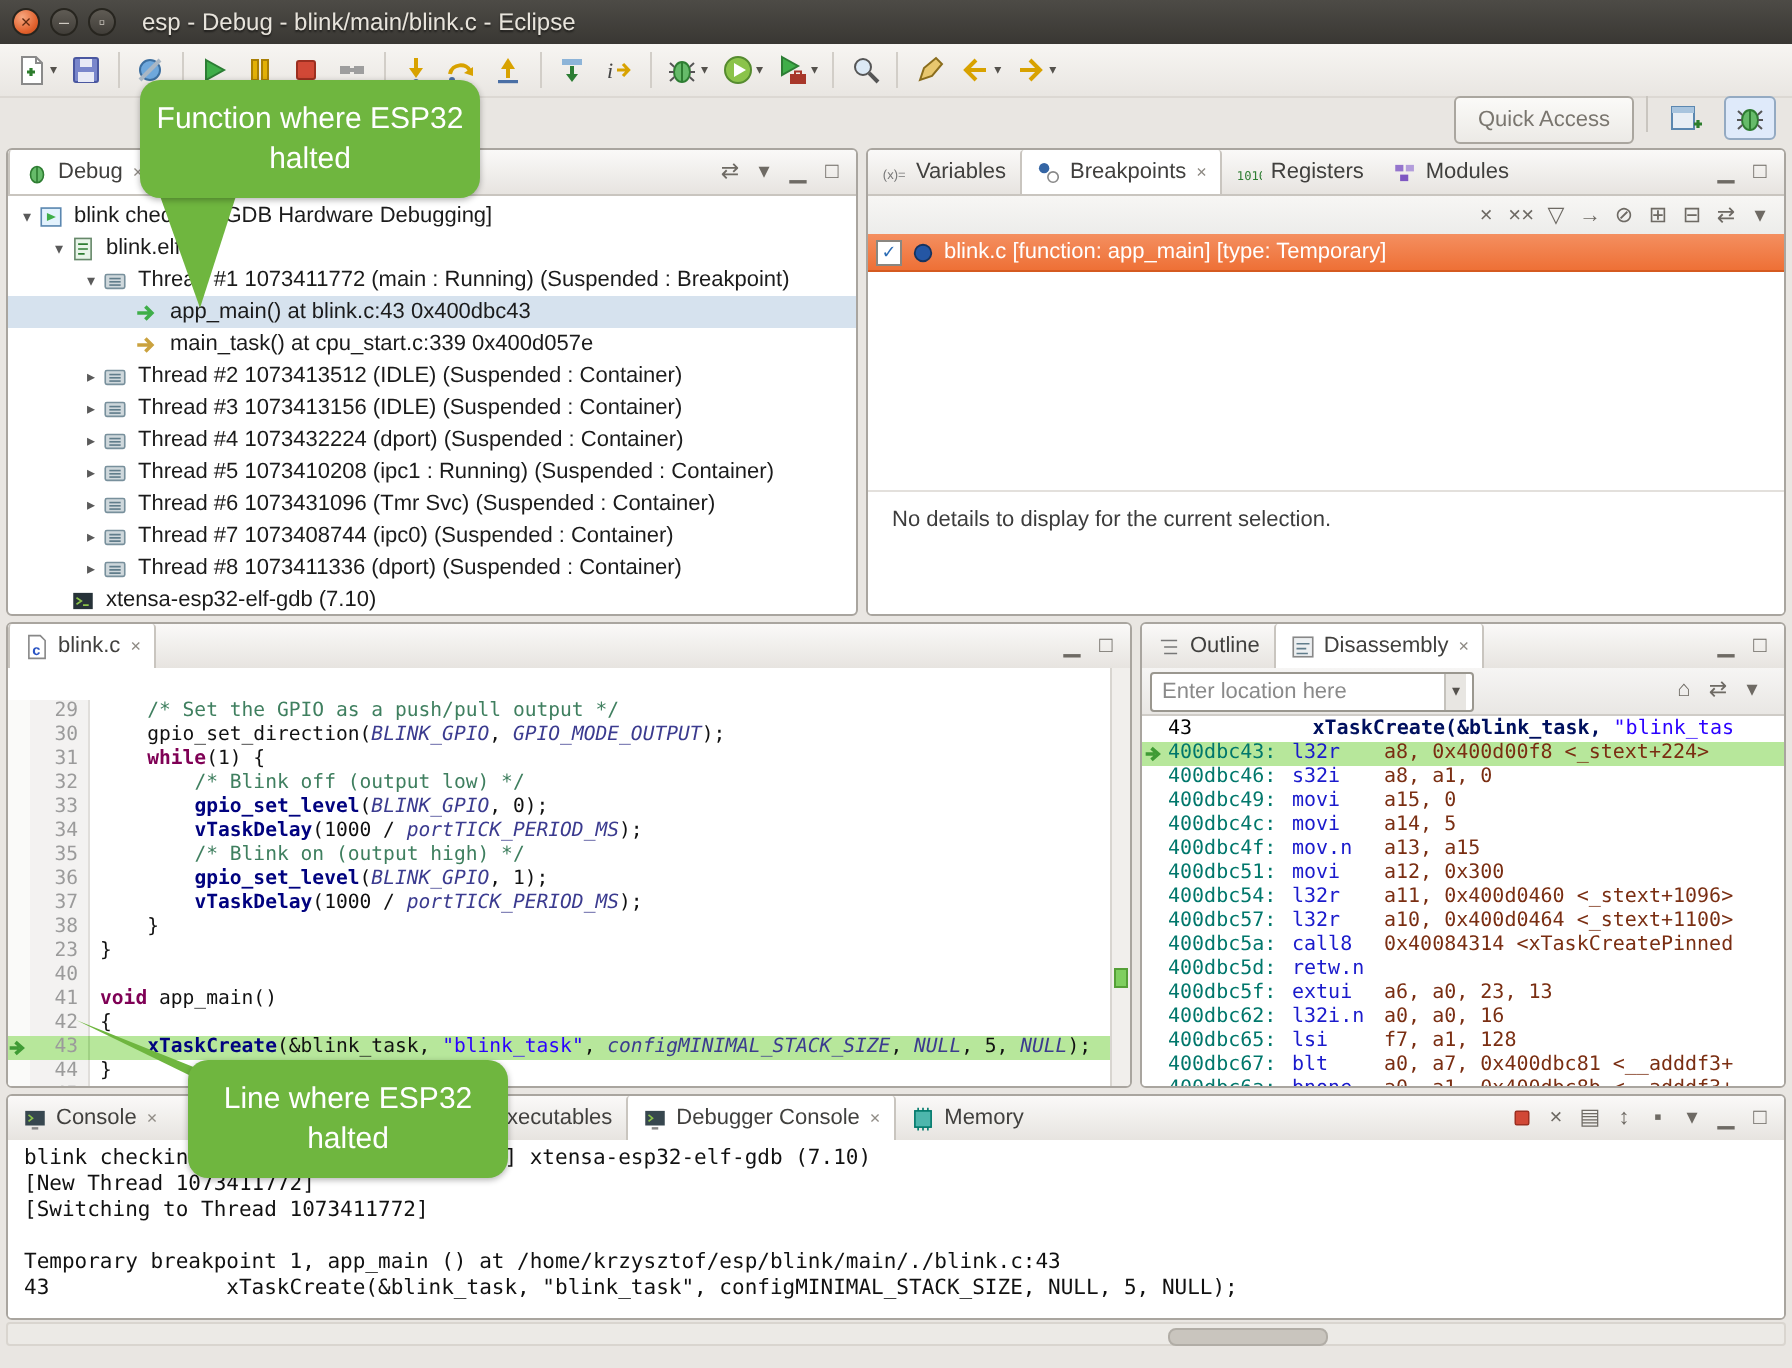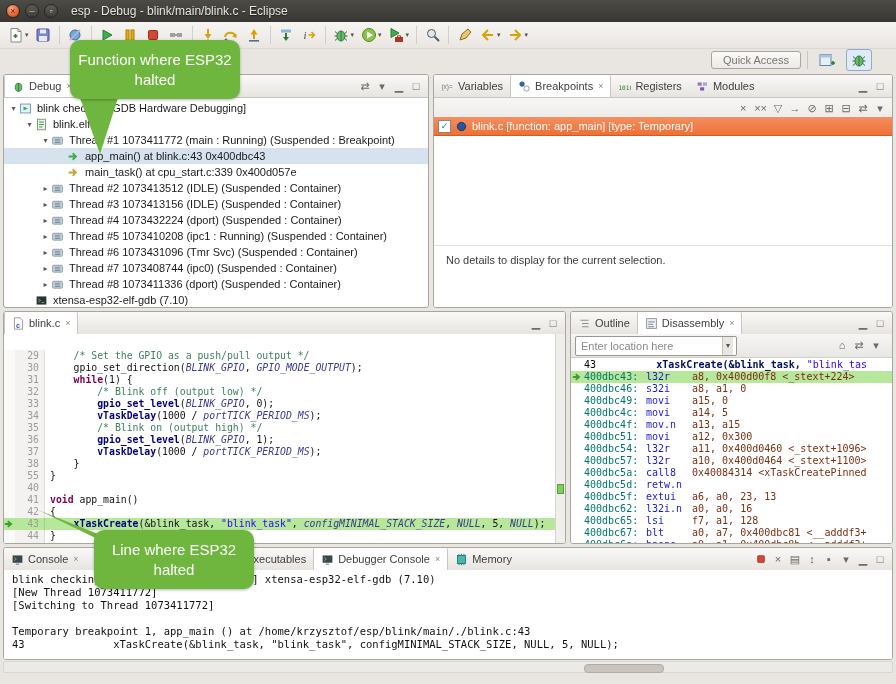--- a/index.html
+++ b/index.html
@@ -14,22 +14,22 @@
   .wbtn.min,.wbtn.max{background:linear-gradient(#5f5b54,#413e39);color:#cfcac2;}
   .wtitle{margin-left:8px;text-shadow:0 1px 1px rgba(0,0,0,.55);white-space:nowrap;}
   
   .row1{position:absolute;top:22px;left:0;right:0;height:26px;background:linear-gradient(#f7f5f2,#e9e6e2);
         display:flex;align-items:center;padding:0 4px;border-bottom:1px solid #dcd8d3;}
   .tbtn{display:inline-flex;align-items:center;height:22px;padding:1px 2px;border:1px solid transparent;border-radius:3px;}
   .tbico{width:17px;height:17px;display:inline-flex;align-items:center;justify-content:center;}
   .tbico svg{width:16px;height:16px;}
   .dd{font-size:7px;color:#55524d;margin-left:1px;}
   .tsep{width:1px;height:18px;background:#d2cec8;margin:0 4px;}
-  .row2{position:absolute;top:48px;left:0;right:0;height:24px;display:flex;align-items:center;
-        justify-content:flex-end;padding:0 24px;gap:6px;}
+  .row2{position:absolute;top:48px;left:0;right:0;height:24px;display:flex;
+        justify-content:flex-end;padding:0 8px;gap:6px;}
   .qa{border:1px solid #aaa69f;border-radius:3px;background:linear-gradient(#fbfaf8,#eceae6);
       color:#7a766f;font-size:11px;padding:2px 11px;font-family:inherit;}
   .pvsep{width:1px;height:18px;background:#c9c5bf;}
   .pico{width:24px;height:20px;display:inline-flex;align-items:center;justify-content:center;
         border:1px solid transparent;border-radius:3px;}
   .pico.active{border-color:#94aac2;background:#dfeafa;}
   .pico svg{width:16px;height:16px;}
   
   .panel{position:absolute;border:1px solid #a9a59f;border-radius:3px;background:#fff;
          box-sizing:border-box;overflow:hidden;}
@@ -581,21 +581,21 @@
         <div class="eline"><span class="lann"></span><span class="lnum">29</span><span class="lcode"><span class="pl">    </span><span class="cm">/* Set the GPIO as a push/pull output */</span></span></div>
         <div class="eline"><span class="lann"></span><span class="lnum">30</span><span class="lcode"><span class="pl">    gpio_set_direction(</span><span class="mc">BLINK_GPIO</span><span class="pl">, </span><span class="mc">GPIO_MODE_OUTPUT</span><span class="pl">);</span></span></div>
         <div class="eline"><span class="lann"></span><span class="lnum">31</span><span class="lcode"><span class="pl">    </span><span class="kw">while</span><span class="pl">(1) {</span></span></div>
         <div class="eline"><span class="lann"></span><span class="lnum">32</span><span class="lcode"><span class="pl">        </span><span class="cm">/* Blink off (output low) */</span></span></div>
         <div class="eline"><span class="lann"></span><span class="lnum">33</span><span class="lcode"><span class="pl">        </span><span class="fn">gpio_set_level</span><span class="pl">(</span><span class="mc">BLINK_GPIO</span><span class="pl">, 0);</span></span></div>
         <div class="eline"><span class="lann"></span><span class="lnum">34</span><span class="lcode"><span class="pl">        </span><span class="fn">vTaskDelay</span><span class="pl">(1000 / </span><span class="mc">portTICK_PERIOD_MS</span><span class="pl">);</span></span></div>
         <div class="eline"><span class="lann"></span><span class="lnum">35</span><span class="lcode"><span class="pl">        </span><span class="cm">/* Blink on (output high) */</span></span></div>
         <div class="eline"><span class="lann"></span><span class="lnum">36</span><span class="lcode"><span class="pl">        </span><span class="fn">gpio_set_level</span><span class="pl">(</span><span class="mc">BLINK_GPIO</span><span class="pl">, 1);</span></span></div>
         <div class="eline"><span class="lann"></span><span class="lnum">37</span><span class="lcode"><span class="pl">        </span><span class="fn">vTaskDelay</span><span class="pl">(1000 / </span><span class="mc">portTICK_PERIOD_MS</span><span class="pl">);</span></span></div>
         <div class="eline"><span class="lann"></span><span class="lnum">38</span><span class="lcode"><span class="pl">    }</span></span></div>
-        <div class="eline"><span class="lann"></span><span class="lnum">55</span><span class="lcode"><span class="pl">}</span></span></div>
+        <div class="eline"><span class="lann"></span><span class="lnum">23</span><span class="lcode"><span class="pl">}</span></span></div>
         <div class="eline"><span class="lann"></span><span class="lnum">40</span><span class="lcode"></span></div>
         <div class="eline"><span class="lann"></span><span class="lnum">41</span><span class="lcode"><span class="kw">void</span><span class="pl"> app_main()</span></span></div>
         <div class="eline"><span class="lann"></span><span class="lnum">42</span><span class="lcode"><span class="pl">{</span></span></div>
         <div class="eline cur"><span class="lann"><span class="iptr"><svg viewBox="0 0 12 12">
                 <path d="M1 6h5.5M4.5 2.5L8.5 6l-4 3.5" fill="none" stroke="#3f9b35" stroke-width="2.2"></path>
               </svg></span></span><span class="lnum">43</span><span class="lcode"><span class="pl">    </span><span class="fn">xTaskCreate</span><span class="pl">(&amp;blink_task, </span><span class="st">"blink_task"</span><span class="pl">, </span><span class="mc">configMINIMAL_STACK_SIZE</span><span class="pl">, </span><span class="mc">NULL</span><span class="pl">, 5, </span><span class="mc">NULL</span><span class="pl">);</span></span></div>
         <div class="eline"><span class="lann"></span><span class="lnum">44</span><span class="lcode"><span class="pl">}</span></span></div>
         <div class="eline"><span class="lann"></span><span class="lnum">45</span><span class="lcode"></span></div>
       </div>
     <div class="overview">

